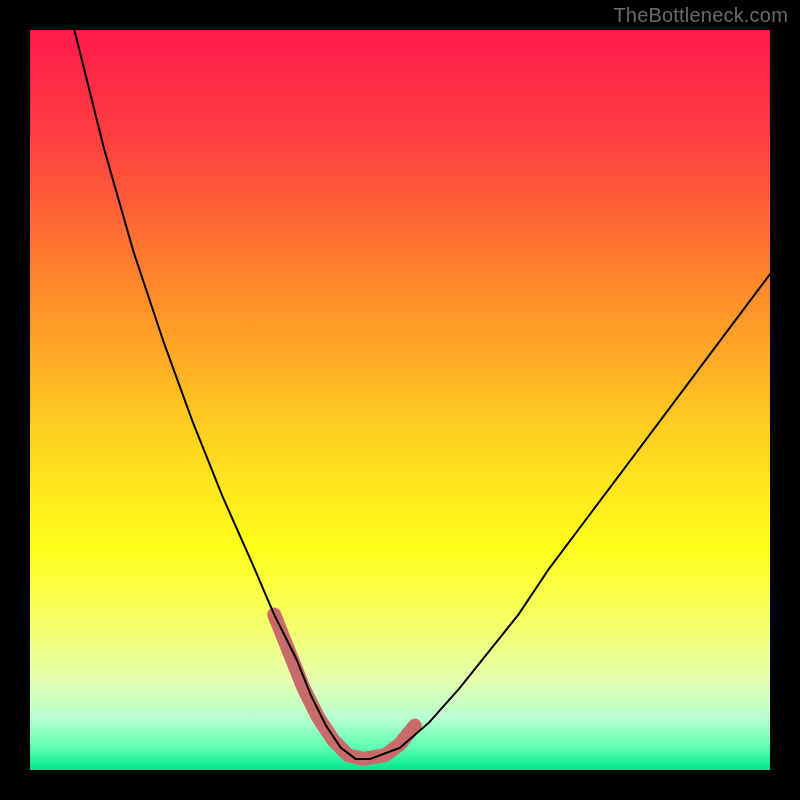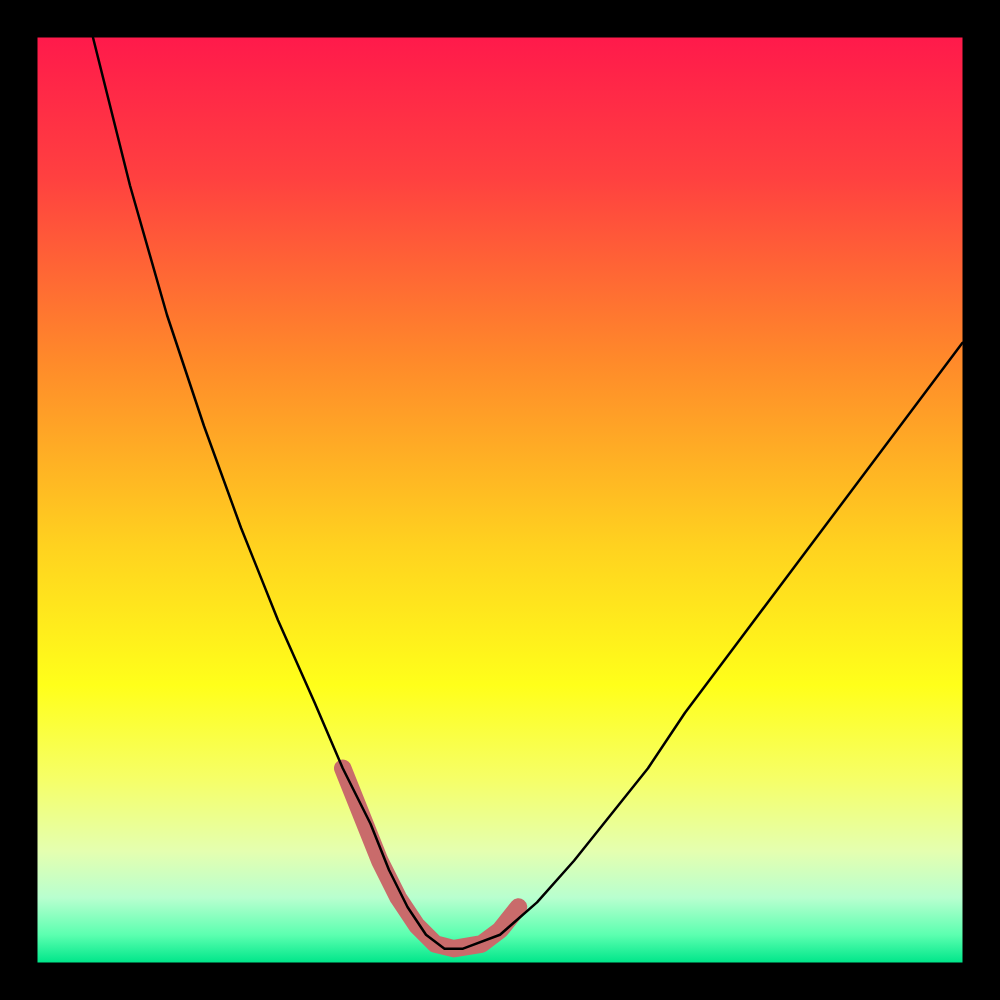--- a/index.html
+++ b/index.html
@@ -52,13 +52,14 @@
           <stop offset="93%" stop-color="#b8ffcf"></stop>
           <stop offset="97%" stop-color="#5cffb0"></stop>
           <stop offset="100%" stop-color="#00e68a"></stop>
         </linearGradient>
     </defs>
     <rect id="plot-bg" fill="url(#bg-grad)" x="30" y="30" width="740" height="740"></rect>
     <path id="optimal-band" fill="none" stroke-linecap="round" stroke-linejoin="round" d="M274.2 614.6 L289.0 651.6 L303.8 688.6 L318.6 718.2 L333.4 740.4 L348.2 755.2 L363.0 758.9 L385.2 755.2 L400.0 744.1 L414.8 725.6 " stroke="#c96b6b" stroke-width="14"></path>
     <path id="curve" fill="none" stroke-linecap="round" stroke-linejoin="round" d="M74.4 30.0 L104.0 148.4 L133.6 252.0 L163.2 340.8 L192.8 422.2 L222.4 496.2 L252.0 562.8 L274.2 614.6 L296.4 659.0 L311.2 696.0 L326.0 725.6 L340.8 747.8 L355.6 758.9 L370.4 758.9 L400.0 747.8 L429.6 721.9 L459.2 688.6 L488.8 651.6 L518.4 614.6 L548.0 570.2 L592.4 511.0 L636.8 451.8 L681.2 392.6 L725.6 333.4 L770.0 274.2 " stroke="#000000" stroke-width="2"></path>
   </svg>
 
+  <div class="watermark">TheBottleneck.com</div>
 </div>
 
 </body></html>

